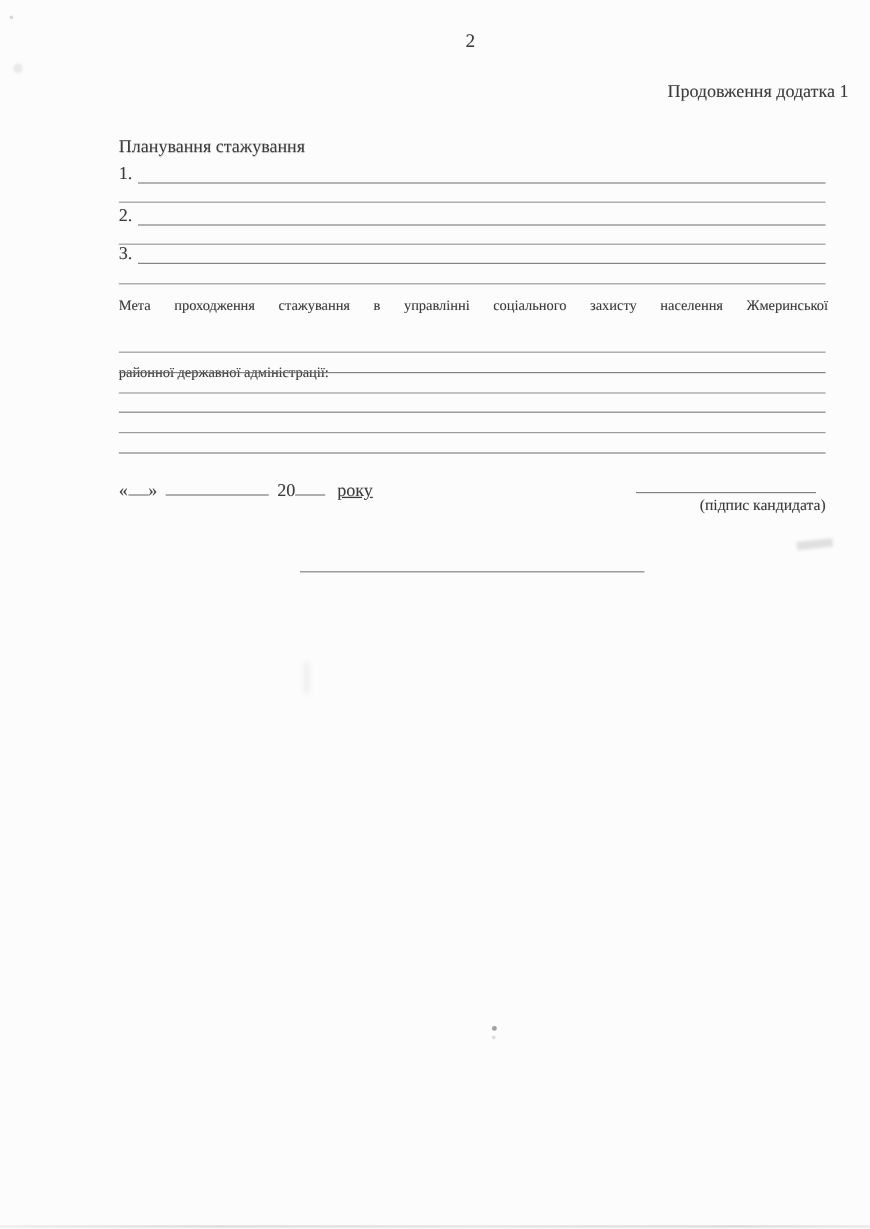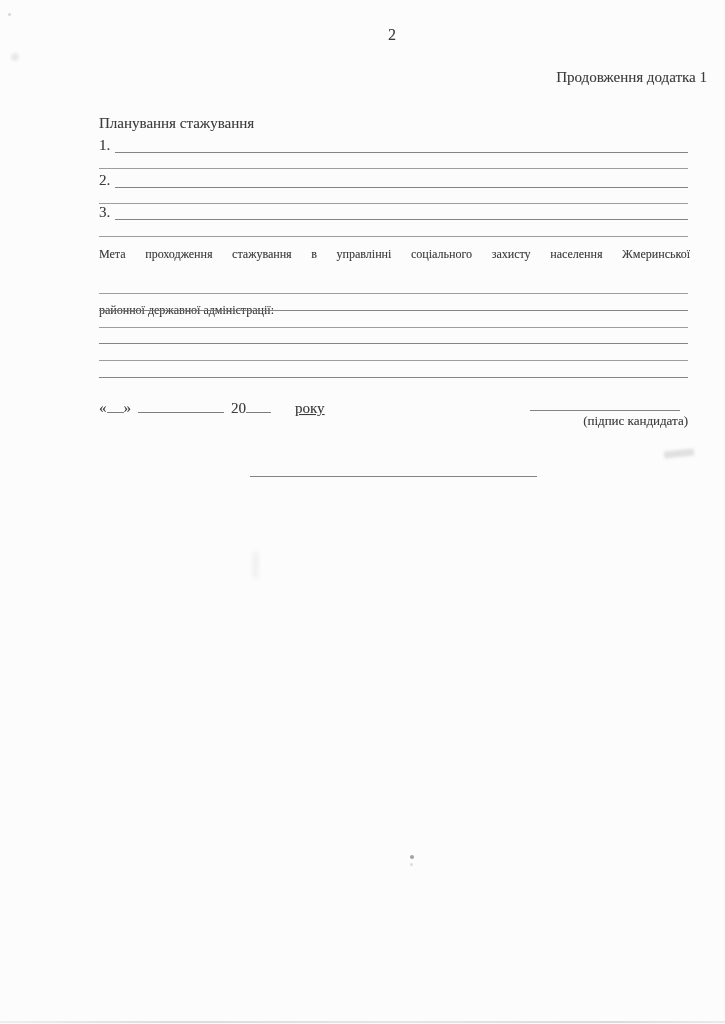--- a/index.html
+++ b/index.html
@@ -32,21 +32,21 @@
     font-size:12px;line-height:20px;
   }
   .purpose .jline{display:block;text-align:justify;text-align-last:justify;white-space:normal;}
   .purpose .lline{display:block;margin-top:36px;}
   .date-row{position:absolute;left:99px;top:399px;font-size:15px;line-height:15px;white-space:nowrap;}
   .blank{display:inline-block;border-bottom:1px solid var(--rule-dark);height:13px;opacity:.9;}
   .w17{width:17px;}
   .w86{width:86px;margin-left:7px;}
   .w25{width:25px;}
   .yr{margin-left:7px;}
-  .roku{margin-left:24px;text-decoration:underline;}
+  .roku{margin-left:10px;text-decoration:underline;}
   .sig-line{top:410px;left:530px;width:150px;}
   .sig-caption{position:absolute;left:522px;top:414px;width:166px;text-align:right;font-size:13px;line-height:14px;}
   .sep-line{top:476px;left:250px;width:287px;}
   .artifact{position:absolute;pointer-events:none;}
   .dot1{left:410px;top:855px;width:4px;height:4px;border-radius:50%;background:#8a8a8a;opacity:.8;}
   .dot2{left:410px;top:863px;width:3px;height:3px;border-radius:50%;background:#b5b5b5;opacity:.45;}
   .smudge-r{left:664px;top:450px;width:30px;height:7px;background:#c9c9c9;opacity:.55;filter:blur(1.5px);transform:rotate(-6deg);}
   .speck1{left:8px;top:13px;width:3px;height:3px;background:#c9c9c9;opacity:.7;border-radius:50%;}
   .speck2{left:11px;top:53px;width:8px;height:8px;background:#e2e2e2;opacity:.7;border-radius:50%;filter:blur(1px);}
   .smudge-l{left:253px;top:552px;width:5px;height:26px;background:#ececec;opacity:.8;filter:blur(2px);}

